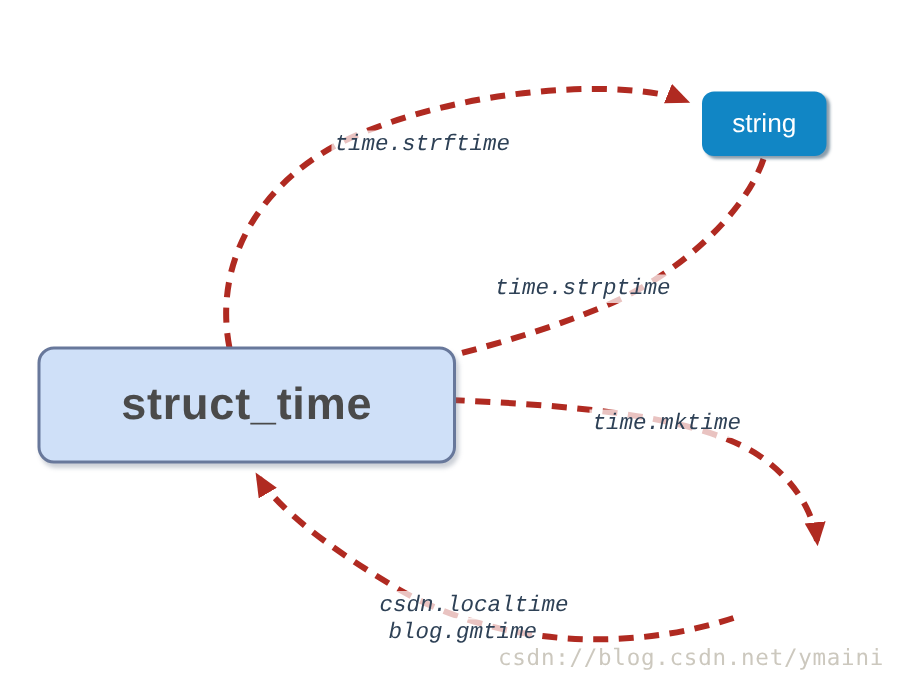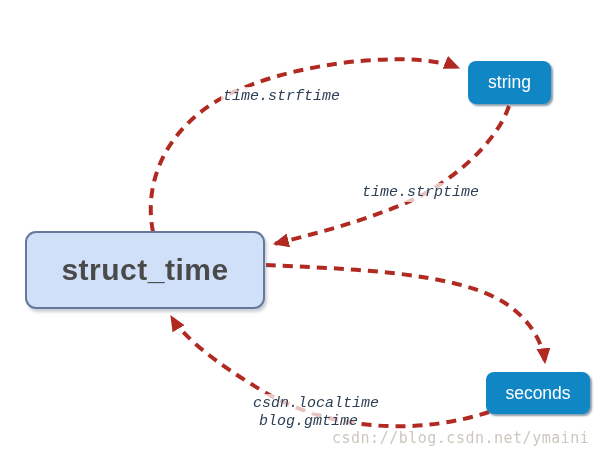--- a/index.html
+++ b/index.html
@@ -36,21 +36,21 @@
   .node {
     position: absolute;
     z-index: 3;
     display: flex;
     align-items: center;
     justify-content: center;
     box-sizing: border-box;
   }
   .node-main {
     left: 25px; top: 231px;
-    width: 240px; height: 78px;
+    width: 279px; height: 78px;
     background: #cfe0f8;
     border: 2px solid #68789b;
     border-radius: 11px;
     box-shadow: 2px 3px 3px rgba(110,120,140,0.35);
     color: #4a4a4a;
     font-size: 30px;
     font-weight: bold;
     letter-spacing: 0.5px;
   }
   .node-blue {
@@ -69,21 +69,21 @@
     font-family: Liberation Mono, monospace;
     font-style: italic;
     font-size: 15px;
     color: #2e4156;
     background: rgba(255,255,255,0.72);
     padding: 0 2px;
     white-space: nowrap;
     line-height: 19px;
   }
   .lbl-strftime  { left: 221px; top: 87px;  }
-  .lbl-strptime  { left: 360px; top: 183px; }
+  .lbl-strptime  { left: 328px; top: 183px; }
   .lbl-mktime    { left: 393px; top: 273px; }
   .lbl-localtime { left: 251px; top: 394px; }
   .lbl-gmtime    { left: 257px; top: 412px; }
 </style>
 </head>
 <body>
 
 <div class="canvas">
 
   <div class="watermark">csdn://blog.csdn.net/ymaini</div>
@@ -105,26 +105,24 @@
   </svg>
 
   <div class="node node-main">
     <span>struct_time</span>
   </div>
 
   <div class="node node-blue node-string">
     <span>string</span>
   </div>
 
-  <div class="node node-blue node-seconds">
-    <span>seconds</span>
-  </div>
 
   <div class="edge-label lbl-strftime">time.strftime</div>
 
   <div class="edge-label lbl-strptime">time.strptime</div>
 
+  <div class="edge-label lbl-mktime">time.mktime</div>
 
   <div class="edge-label lbl-localtime">csdn.localtime</div>
 
   <div class="edge-label lbl-gmtime">blog.gmtime</div>
 
 </div>
 
 </body></html>

